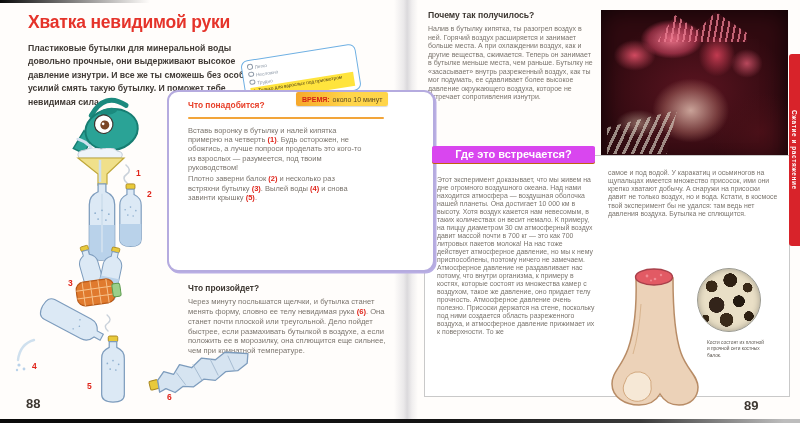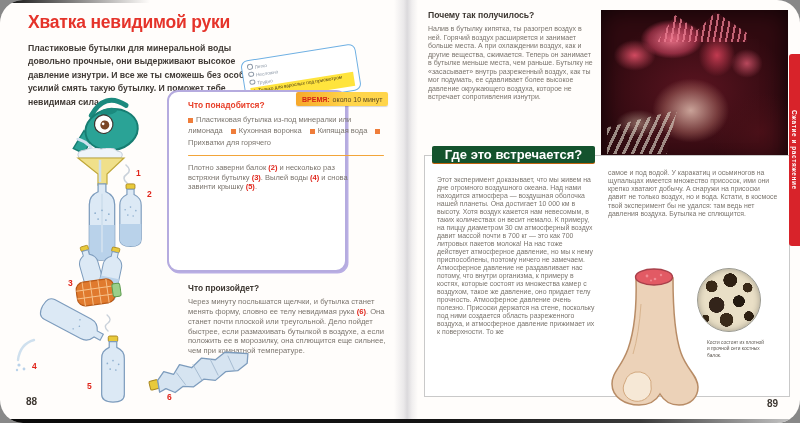--- a/index.html
+++ b/index.html
@@ -1,17 +1,17 @@
 <!DOCTYPE html>
 <html><head>
 <meta charset="utf-8">
 <style>
   html,body{margin:0;padding:0;background:#888;}
   .spread{position:relative;width:800px;height:423px;background:#fffdfb;overflow:hidden;
-          font-family:"Liberation Sans",sans-serif;color:#3d3731;border-radius:23px;}
+          font-family:"Liberation Sans",sans-serif;color:#3d3731;}
   .abs{position:absolute;}
 
   
   .edge-bottom{left:0;right:0;bottom:0;height:4px;
     background:linear-gradient(90deg,#0a0a0a 0%,#141414 55%,#3a3a3a 80%,#bdbdbd 98%);}
   .edge-topleft{left:0;top:0;width:150px;height:3px;
     background:linear-gradient(90deg,#0a0a0a,transparent);}
   .gutter{left:394px;top:0;width:24px;height:100%;
     background:linear-gradient(90deg,transparent,rgba(110,110,130,.14) 40%,rgba(90,90,110,.22) 55%,rgba(110,110,130,.10) 75%,transparent);}
 
@@ -26,37 +26,37 @@
         margin-right:2px;vertical-align:0;}
   .note .sel{background:#ffe43d;color:#4a3b18;padding:0 2px;line-height:1.35;margin-top:1px;}
   .star{color:#e02416;font-size:5px;margin-right:1px;}
 
   .time-badge{left:296px;top:92px;height:14px;padding:0 6px;border-radius:2px;z-index:4;
         background:linear-gradient(90deg,#f6a72b,#ffd54a 55%);display:flex;align-items:center;gap:3px;
         box-shadow:0 1px 1px rgba(0,0,0,.15);}
   .time-badge .tl{font-size:7px;font-weight:bold;color:#d42315;}
   .time-badge .tv{font-size:7px;color:#5c4b22;}
 
-  .panel{left:167px;top:90px;width:180px;height:182px;background:#fff;border:2px solid #b5abdf;
+  .panel{left:167px;top:90px;width:268px;height:182px;background:#fff;border:2px solid #b5abdf;
          border-radius:11px;box-shadow:1.5px 1.5px 0 #b9aee4;box-sizing:border-box;
          padding:8px 10px 14px 19px;z-index:2;}
   .red-h{font-size:8.4px;font-weight:bold;color:#e8402a;margin:0 0 4px 0;}
   .dark-h{font-size:8.4px;font-weight:bold;color:#3d3731;margin:0 0 4px 0;}
   .materials{width:197px;font-size:7.5px;line-height:1.5;color:#7b756e;}
   .sq{display:inline-block;width:5px;height:5px;background:#ef7d3a;margin:0 3px 0 0;vertical-align:-.5px;}
   .mat{margin-right:6px;}
   .orange-div{height:1.6px;background:#f2a53a;border:0;margin:7px 0 7px 0;width:196px;border-radius:1px;}
   .steps{width:178px;font-size:7.5px;line-height:1.25;color:#7b756e;margin:0 0 2px 0;}
   .rn{color:#e0251b;font-weight:bold;}
 
   .result-block{left:188px;top:283px;width:212px;}
   .result-block p{font-size:7.6px;line-height:1.3;color:#7b756e;margin:4px 0 0 0;}
 
   .fig-label{font-size:8.5px;font-weight:bold;color:#e0251b;z-index:5;}
-  .pagenum{font-size:10px;font-weight:bold;color:#3d3731;}
+  .pagenum{font-size:13px;font-weight:bold;color:#3d3731;}
 
   .steam path{stroke:#c3ccd6;fill:none;stroke-width:1.6;stroke-linecap:round;opacity:.9;}
 
   
   .why-h{left:428px;top:10px;font-size:8.6px;font-weight:bold;}
   .why-text{left:428px;top:25px;width:168px;font-size:7px;line-height:1.22;color:#7b756e;}
 
   .photo{left:601px;top:10px;width:187px;height:162px;background:
      radial-gradient(ellipse 42px 26px at 38% 18%, #e87288 0%, rgba(210,70,100,.55) 55%, transparent 75%),
      radial-gradient(ellipse 30px 22px at 18% 28%, #d14a60 0%, transparent 70%),
@@ -68,22 +68,22 @@
      radial-gradient(ellipse 120px 90px at 50% 50%, #5a1420 0%, #300a10 80%),
      #24070c;
      box-shadow:inset 0 0 24px rgba(0,0,0,.75);}
   .fin{position:absolute;left:6px;bottom:18px;width:70px;height:44px;opacity:.65;
      background:repeating-linear-gradient(115deg,#d8cfc2 0 3px,rgba(90,40,40,.15) 3px 8px);
      clip-path:polygon(0 40%,100% 0,85% 100%,0 100%);}
   .frill{position:absolute;left:30%;top:2px;width:90px;height:30px;opacity:.8;
      background:repeating-linear-gradient(100deg,#e8798e 0 2px,rgba(160,30,60,.2) 2px 6px);
      clip-path:polygon(0 100%,20% 10%,45% 60%,65% 0,100% 70%,100% 100%);}
 
-  .where-header{left:432px;top:146px;width:163px;height:17px;background:#14532d;color:#fff;
-      font-size:13px;font-weight:bold;text-align:center;line-height:17px;border-radius:2px;
+  .where-header{left:432px;top:146px;width:163px;height:17px;background:#d946ef;color:#fff;
+      font-size:11px;font-weight:bold;text-align:center;line-height:17px;border-radius:2px;
       box-shadow:0 1px 0 #c2620e;z-index:3;}
   .where-panel{left:424px;top:155px;width:366px;height:242px;background:#fff;border:1px solid #c9c9c9;
       box-sizing:border-box;z-index:1;}
   .col1{position:absolute;left:12px;top:20px;width:158px;font-size:6.9px;line-height:1.16;color:#7b756e;}
   .col2{position:absolute;left:183px;top:13px;width:172px;font-size:6.9px;line-height:1.18;color:#7b756e;}
   .bone-wrap{position:absolute;left:178px;top:108px;width:96px;height:146px;}
   .inset{position:absolute;left:272px;top:112px;width:62px;height:62px;border-radius:50%;
       border:1px solid #9a9a92;box-shadow:inset 0 0 6px rgba(0,0,0,.3);background:
       radial-gradient(circle 6px at 22% 28%, #3a2a18 96%, transparent),
       radial-gradient(circle 7px at 52% 18%, #2e2012 96%, transparent),
@@ -115,27 +115,22 @@
     <div class="sel"><span class="star">★</span><span>Только для взрослых под присмотром детей</span></div>
   </div>
 
   <div class="abs time-badge">
     <span class="tl">ВРЕМЯ:</span>
     <span class="tv">около 10 минут</span>
   </div>
 
   <div class="abs panel">
     <div class="red-h">Что понадобится?</div>
-    <div class="materials">
-      <span class="mat"><i class="sq"></i><span>Пластиковая бутылка из-под минералки или лимонада</span></span>
-      <span class="mat"><i class="sq"></i><span>Кухонная воронка</span></span>
-      <span class="mat"><i class="sq"></i><span>Кипящая вода</span></span>
-      <span class="mat"><i class="sq"></i><span>Прихватки для горячего</span></span>
-    </div>
     <hr class="orange-div">
+    <p class="steps"><span>Вставь воронку в бутылку и налей кипятка примерно на четверть </span><span class="rn">(1)</span><span>. Будь осторожен, не обожгись, а лучше попроси проделать это кого-то из взрослых — разумеется, под твоим руководством!</span></p>
     <p class="steps"><span>Плотно заверни балок </span><span class="rn">(2)</span><span> и несколько раз встряхни бутылку </span><span class="rn">(3)</span><span>. Вылей воды </span><span class="rn">(4)</span><span> и снова завинти крышку </span><span class="rn">(5)</span><span>.</span></p>
   </div>
 
   <div class="abs result-block">
     <div class="dark-h">Что произойдет?</div>
     <p><span>Через минуту послышатся щелчки, и бутылка станет менять форму, словно ее телу невидимая рука </span><span class="rn">(6)</span><span>. Она станет почти плоской или треугольной. Дело пойдет быстрее, если размахивать бутылкой в воздухе, а если положить ее в морозилку, она сплющится еще сильнее, чем при комнатной температуре.</span></p>
   </div>
 
   <div class="abs" style="left:66px;top:93px;transform:rotate(-10deg);">
     <svg width="78" height="62" viewBox="0 0 80 62">
@@ -305,18 +300,18 @@
     </div>
     <div class="inset"></div>
     <div class="bone-caption">Кости состоят из плотной и прочной сети костных балок.</div>
   </div>
   <div class="abs where-header">Где это встречается?</div>
 
   <div class="abs side-tab">
     <span>Сжатие и растяжение</span>
   </div>
 
-  <div class="abs pagenum" style="left:767px;top:398px;">89</div>
+  <div class="abs pagenum" style="left:744px;top:398px;">89</div>
 
   <div class="abs gutter"></div>
   <div class="abs edge-bottom"></div>
   <div class="abs edge-topleft"></div>
 </div>
 
 </body></html>

